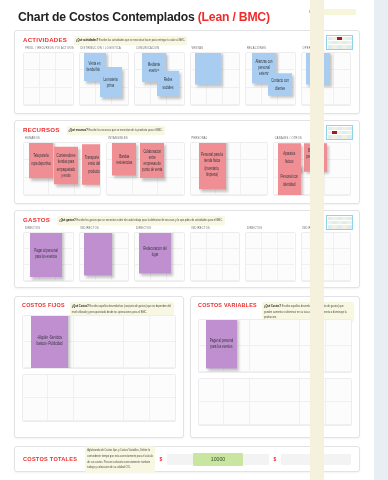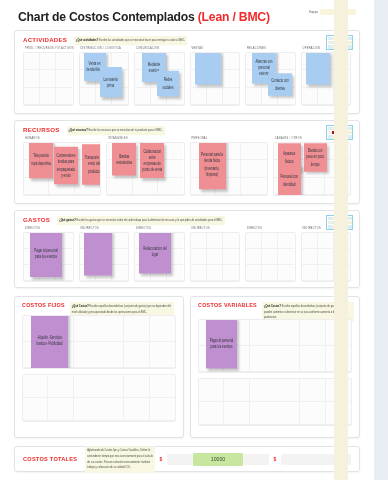--- a/index.html
+++ b/index.html
@@ -2,21 +2,21 @@
 <html><head>
 <meta charset="utf-8">
 <style>
   html,body{margin:0;padding:0;}
   body{
     width:388px;height:480px;overflow:hidden;
     background:#e9eef5;
     font-family:"Liberation Sans",sans-serif;
     -webkit-font-smoothing:antialiased;
   }
-  .page{position:relative;width:324px;height:480px;background:#eceff4;padding-left:24px;}
+  .page{position:relative;width:324px;height:480px;background:#eceff4;}
   .right-strip{position:absolute;right:0;top:0;width:14px;height:480px;background:#f5f1dd;}
   .sheet{position:absolute;left:0;top:0;width:374px;height:480px;background:#ffffff;}
 
   
   .header{position:relative;height:28px;padding:7px 0 0 18px;box-sizing:border-box;}
   .h-title{font-size:12.2px;font-weight:bold;color:#222;letter-spacing:-.2px;display:inline-block;}
   .h-title .red{color:#ef2b2b;}
   .h-meta{position:absolute;right:18px;top:9px;display:flex;align-items:center;gap:2px;}
   .h-meta-label{font-size:2.6px;color:#555;transform:scaleY(1.6);transform-origin:left center;letter-spacing:.1px;}
   .h-meta-box{width:36px;height:6px;background:#f7f6da;border-radius:1px;}

